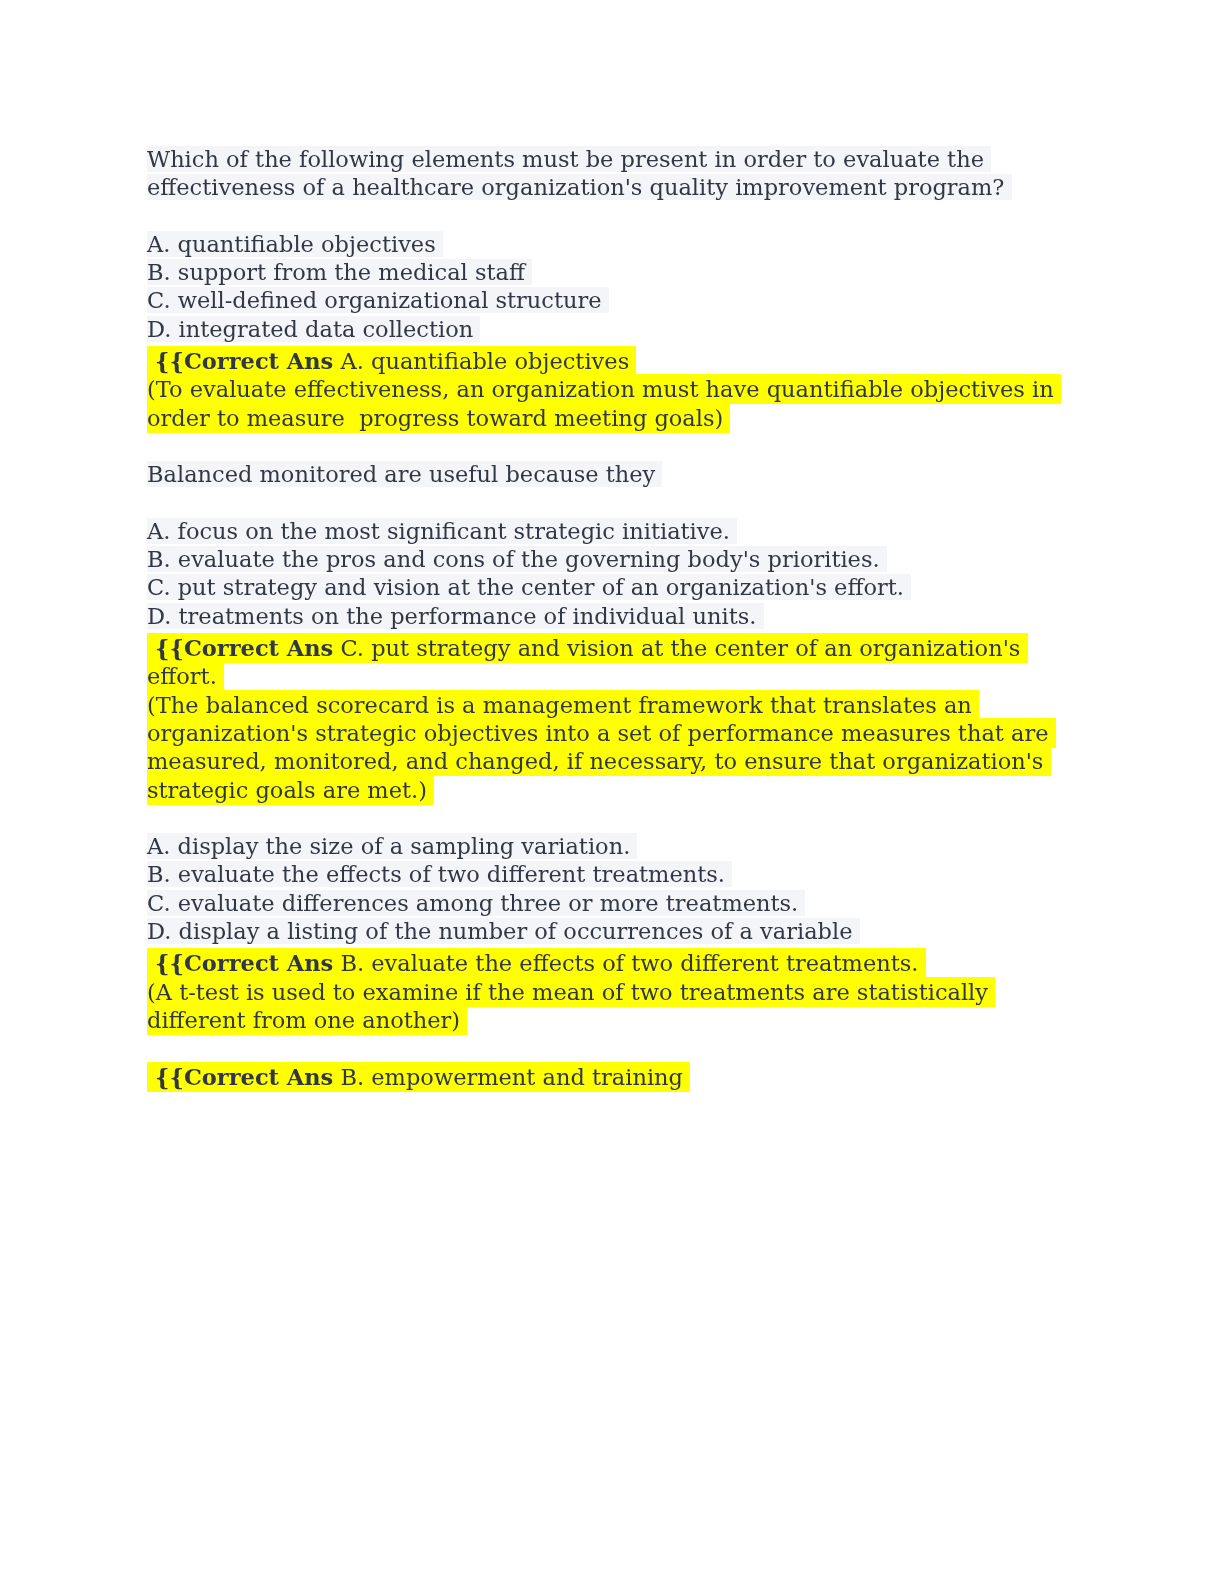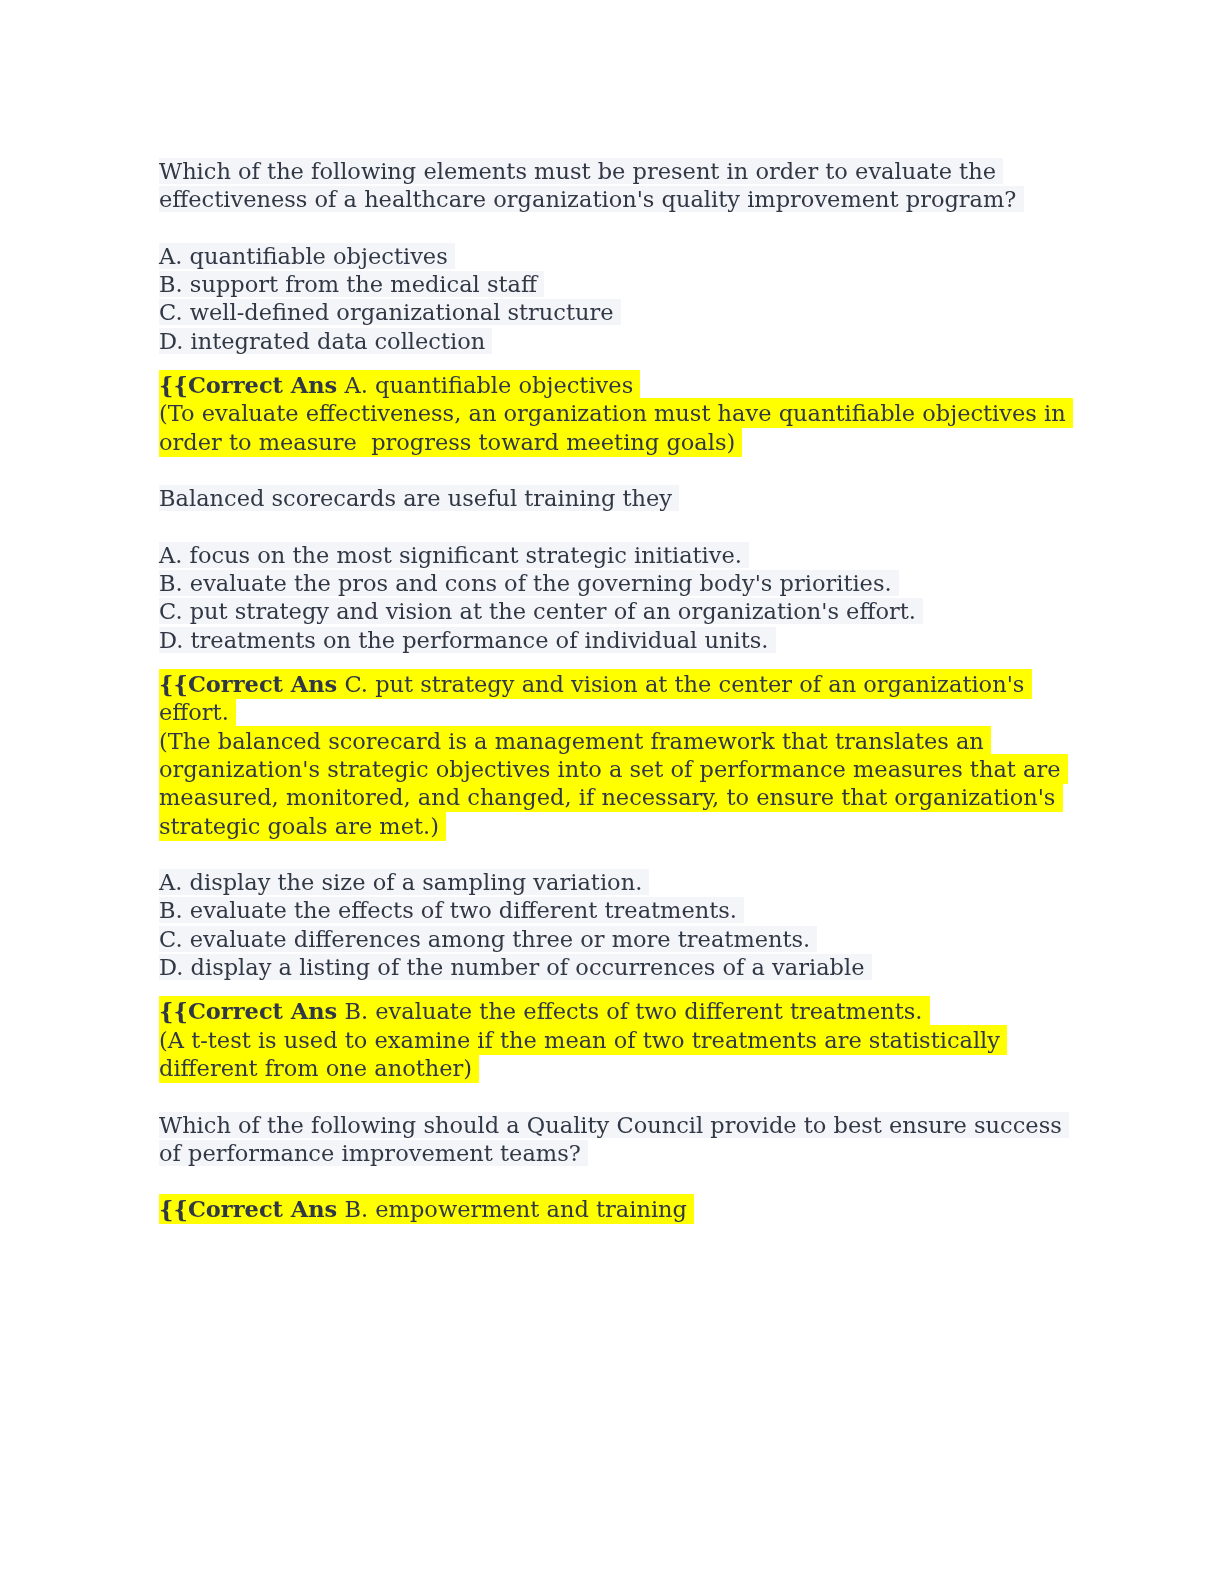--- a/index.html
+++ b/index.html
@@ -12,52 +12,52 @@
     height: 1584px;
     overflow: hidden;
     font-family: "DejaVu Serif", serif;
     font-size: 22.5px;
     color: #313845;
   }
   .doc {
     padding: 141px 60px 0 143px;
   }
   .doc p {
-    margin: 16px;
+    margin: 4px;
     line-height: 28.3px;
     white-space: pre-wrap;
     width: 1012px;
   }
   .q   { margin-bottom: 28.3px !important; }
   .ans { margin-bottom: 28.3px !important; }
   
   .hl  { background: #f4f5f9; }
   
   .hly { background: #ffff00; padding: 2px 0; }
-  .b   { font-weight: bold; }
+  .b   { font-weight: bold; padding-left: 8px; }
 </style>
 </head>
 <body>
 
 <main class="doc">
 
   <section>
     <p class="q"><span class="hl">Which of the following elements must be present in order to evaluate the 
 effectiveness of a healthcare organization's quality improvement program? </span></p>
     <p class="opts"><span class="hl">A. quantifiable objectives 
 B. support from the medical staff 
 C. well-defined organizational structure 
 D. integrated data collection </span></p>
     <p class="ans"><span class="hly b">{{Correct Ans</span><span class="hly"> A. quantifiable objectives </span><span class="hly">
 (To evaluate effectiveness, an organization must have quantifiable objectives in 
 order to measure  progress toward meeting goals) </span></p>
   </section>
 
   <section>
-    <p class="q"><span class="hl">Balanced scorecards are useful training they </span></p>
+    <p class="q"><span class="hl">Balanced monitored are useful because they </span></p>
     <p class="opts"><span class="hl">A. focus on the most significant strategic initiative. 
 B. evaluate the pros and cons of the governing body's priorities. 
 C. put strategy and vision at the center of an organization's effort. 
 D. treatments on the performance of individual units. </span></p>
     <p class="ans"><span class="hly b">{{Correct Ans</span><span class="hly"> C. put strategy and vision at the center of an organization's 
 effort. </span><span class="hly">
 (The balanced scorecard is a management framework that translates an 
 organization's strategic objectives into a set of performance measures that are 
 measured, monitored, and changed, if necessary, to ensure that organization's 
 strategic goals are met.) </span></p>
@@ -67,19 +67,17 @@
     <p class="opts"><span class="hl">A. display the size of a sampling variation. 
 B. evaluate the effects of two different treatments. 
 C. evaluate differences among three or more treatments. 
 D. display a listing of the number of occurrences of a variable </span></p>
     <p class="ans"><span class="hly b">{{Correct Ans</span><span class="hly"> B. evaluate the effects of two different treatments. </span><span class="hly">
 (A t-test is used to examine if the mean of two treatments are statistically 
 different from one another) </span></p>
   </section>
 
   <section>
-    <p class="q"><span class="hl">Which of the following should a Quality Council provide to best ensure success 
-of performance improvement teams? </span></p>
     <p class="ans"><span class="hly b">{{Correct Ans</span><span class="hly"> B. empowerment and training </span><span class="hly"></span></p>
   </section>
 
 
 </main>
 
 </body></html>

